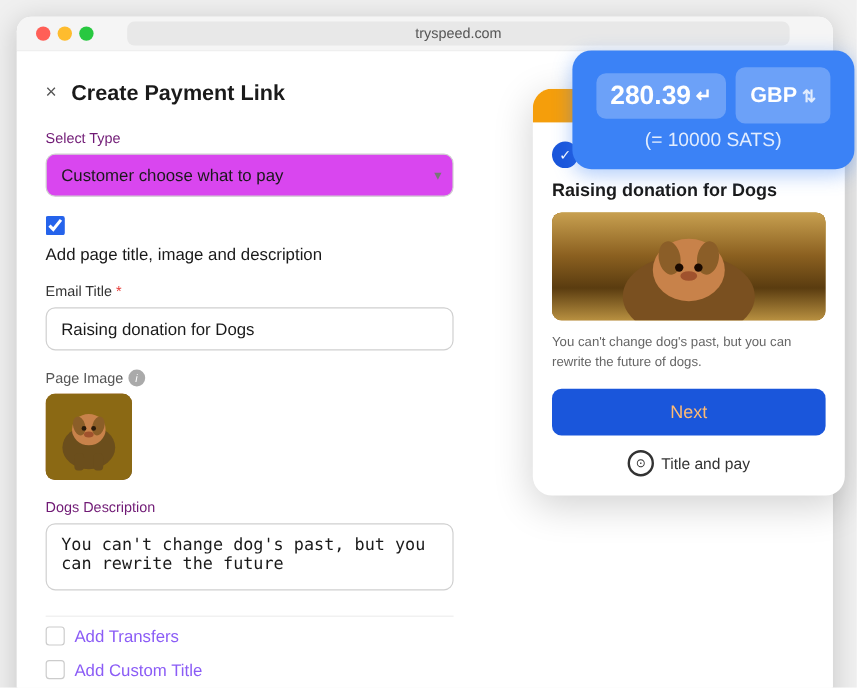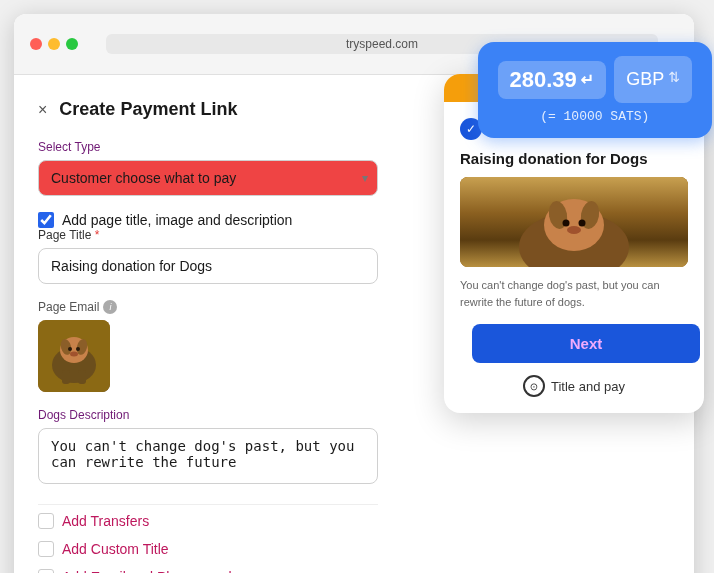--- a/index.html
+++ b/index.html
@@ -20,21 +20,21 @@
       box-shadow: 0 4px 24px rgba(0,0,0,0.18);
       position: absolute;
       top: 14px;
       left: 14px;
       overflow: visible;
     }
 
     .browser-titlebar {
       background: #f5f5f5;
       border-radius: 12px 12px 0 0;
-      padding: 20px 16px;
+      padding: 4px 16px;
       display: flex;
       align-items: center;
       gap: 8px;
       border-bottom: 1px solid #e0e0e0;
     }
 
     .traffic-lights {
       display: flex;
       gap: 6px;
     }
@@ -114,39 +114,41 @@
       width: 340px;
     }
 
     .select-field {
       width: 100%;
       padding: 9px 32px 9px 12px;
       border: 1px solid #d0d0d0;
       border-radius: 8px;
       font-size: 14px;
       color: #1a1a1a;
-      background: #ef4444;
+      background: #d946ef;
       appearance: none;
       cursor: pointer;
     }
 
     .select-chevron {
       position: absolute;
       right: 10px;
       top: 50%;
       transform: translateY(-50%);
       color: #777;
       pointer-events: none;
       font-size: 12px;
     }
 
     .checkbox-row {
       display: flex;
       align-items: flex-start;
       gap: 8px;
+      margin-bottom: 16px;
+      flex-direction: column;
     }
 
     .checkbox-row input[type="checkbox"] {
       width: 16px;
       height: 16px;
       accent-color: #2563eb;
       cursor: pointer;
     }
 
     .checkbox-label {
@@ -231,21 +233,21 @@
     .option-checkbox {
       width: 16px;
       height: 16px;
       border: 1.5px solid #ccc;
       border-radius: 3px;
       cursor: pointer;
     }
 
     .option-label {
       font-size: 14px;
-      color: #be185d;
+      color: #8b5cf6;
     }
 
     
     .preview-card {
       position: absolute;
       right: -10px;
       top: 60px;
       width: 260px;
       background: #fff;
       border-radius: 16px;
@@ -313,28 +315,27 @@
       font-size: 11px;
       color: #666;
       line-height: 1.5;
       margin-bottom: 14px;
     }
 
     .preview-next-btn {
       width: 100%;
       padding: 11px;
       background: #1a56db;
-      color: #f0abfc;
+      color: #fdba74;
       border: none;
       border-radius: 8px;
       font-size: 15px;
-      font-weight: 700;
+      font-weight: 400;
       cursor: pointer;
       margin-bottom: 12px;
-      margin-left: 12px;
     }
 
     .preview-scan-row {
       display: flex;
       align-items: center;
       gap: 6px;
       justify-content: center;
     }
 
     .scan-circle {
@@ -395,35 +396,35 @@
     .bubble-return-icon {
       color: #fff;
       font-size: 16px;
     }
 
     .bubble-currency {
       background: rgba(255,255,255,0.25);
       border-radius: 8px;
       padding: 13px 12px;
       font-size: 18px;
-      font-weight: 400;
+      font-weight: 700;
       color: #fff;
       display: flex;
+      align-items: center;
       gap: 4px;
     }
 
     .bubble-currency-arrows {
       font-size: 14px;
       color: rgba(255,255,255,0.8);
     }
 
     .bubble-sats {
-      font-size: 13px;
+      font-size: 16px;
       color: rgba(255,255,255,0.85);
-      font-family: Liberation Mono, monospace;
     }
   </style>
 </head>
 <body>
 
 <div class="browser-window">
   <div class="browser-titlebar">
     <div class="traffic-lights">
       <div class="traffic-light tl-red"></div>
       <div class="traffic-light tl-yellow"></div>
@@ -448,27 +449,27 @@
         <span class="select-chevron">▾</span>
       </div>
     </div>
 
     <div class="checkbox-row">
       <input type="checkbox" checked="" style="">
       <span class="checkbox-label">Add page title, image and description</span>
     </div>
 
     <div class="field-group">
-      <div class="field-label-required">Page Title</div>
+      <div class="field-label-required">Email Title</div>
       <input type="text" class="text-input" value="Raising donation for Dogs" style="">
     </div>
 
     <div class="field-group">
       <div class="page-image-label">
-        <span>Page Email</span>
+        <span>Page Image</span>
         <span class="info-icon">i</span>
       </div>
       <div class="image-preview">
         <svg class="dog-svg" viewBox="0 0 72 72" xmlns="http://www.w3.org/2000/svg">
           <rect width="72" height="72" fill="#8B6914"></rect>
           <ellipse cx="36" cy="45" rx="22" ry="18" fill="#6B4E1C"></ellipse>
           <ellipse cx="36" cy="30" rx="14" ry="13" fill="#C8824A"></ellipse>
           <ellipse cx="28" cy="27" rx="5" ry="8" fill="#8B5E28" transform="rotate(-15 28 27)"></ellipse>
           <ellipse cx="44" cy="27" rx="5" ry="8" fill="#8B5E28" transform="rotate(15 44 27)"></ellipse>
           <circle cx="32" cy="29" r="2" fill="#2a1a0a"></circle>

